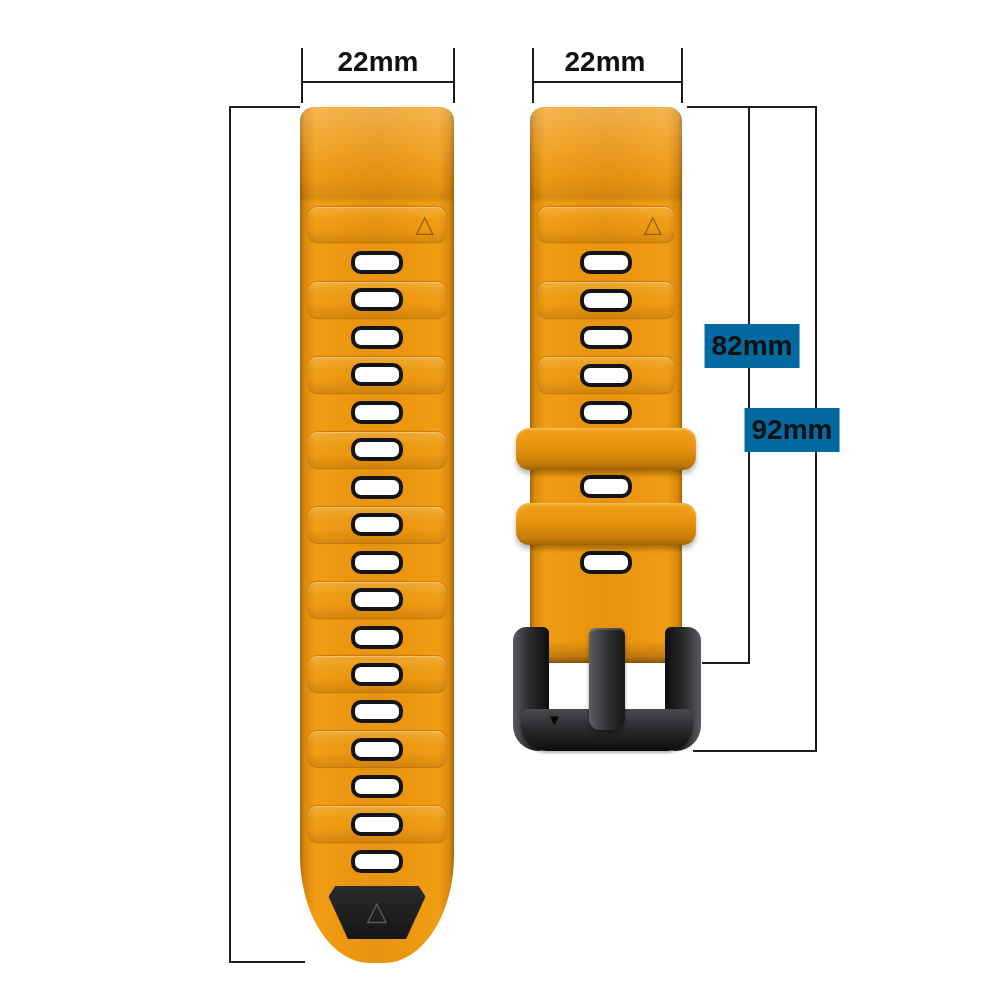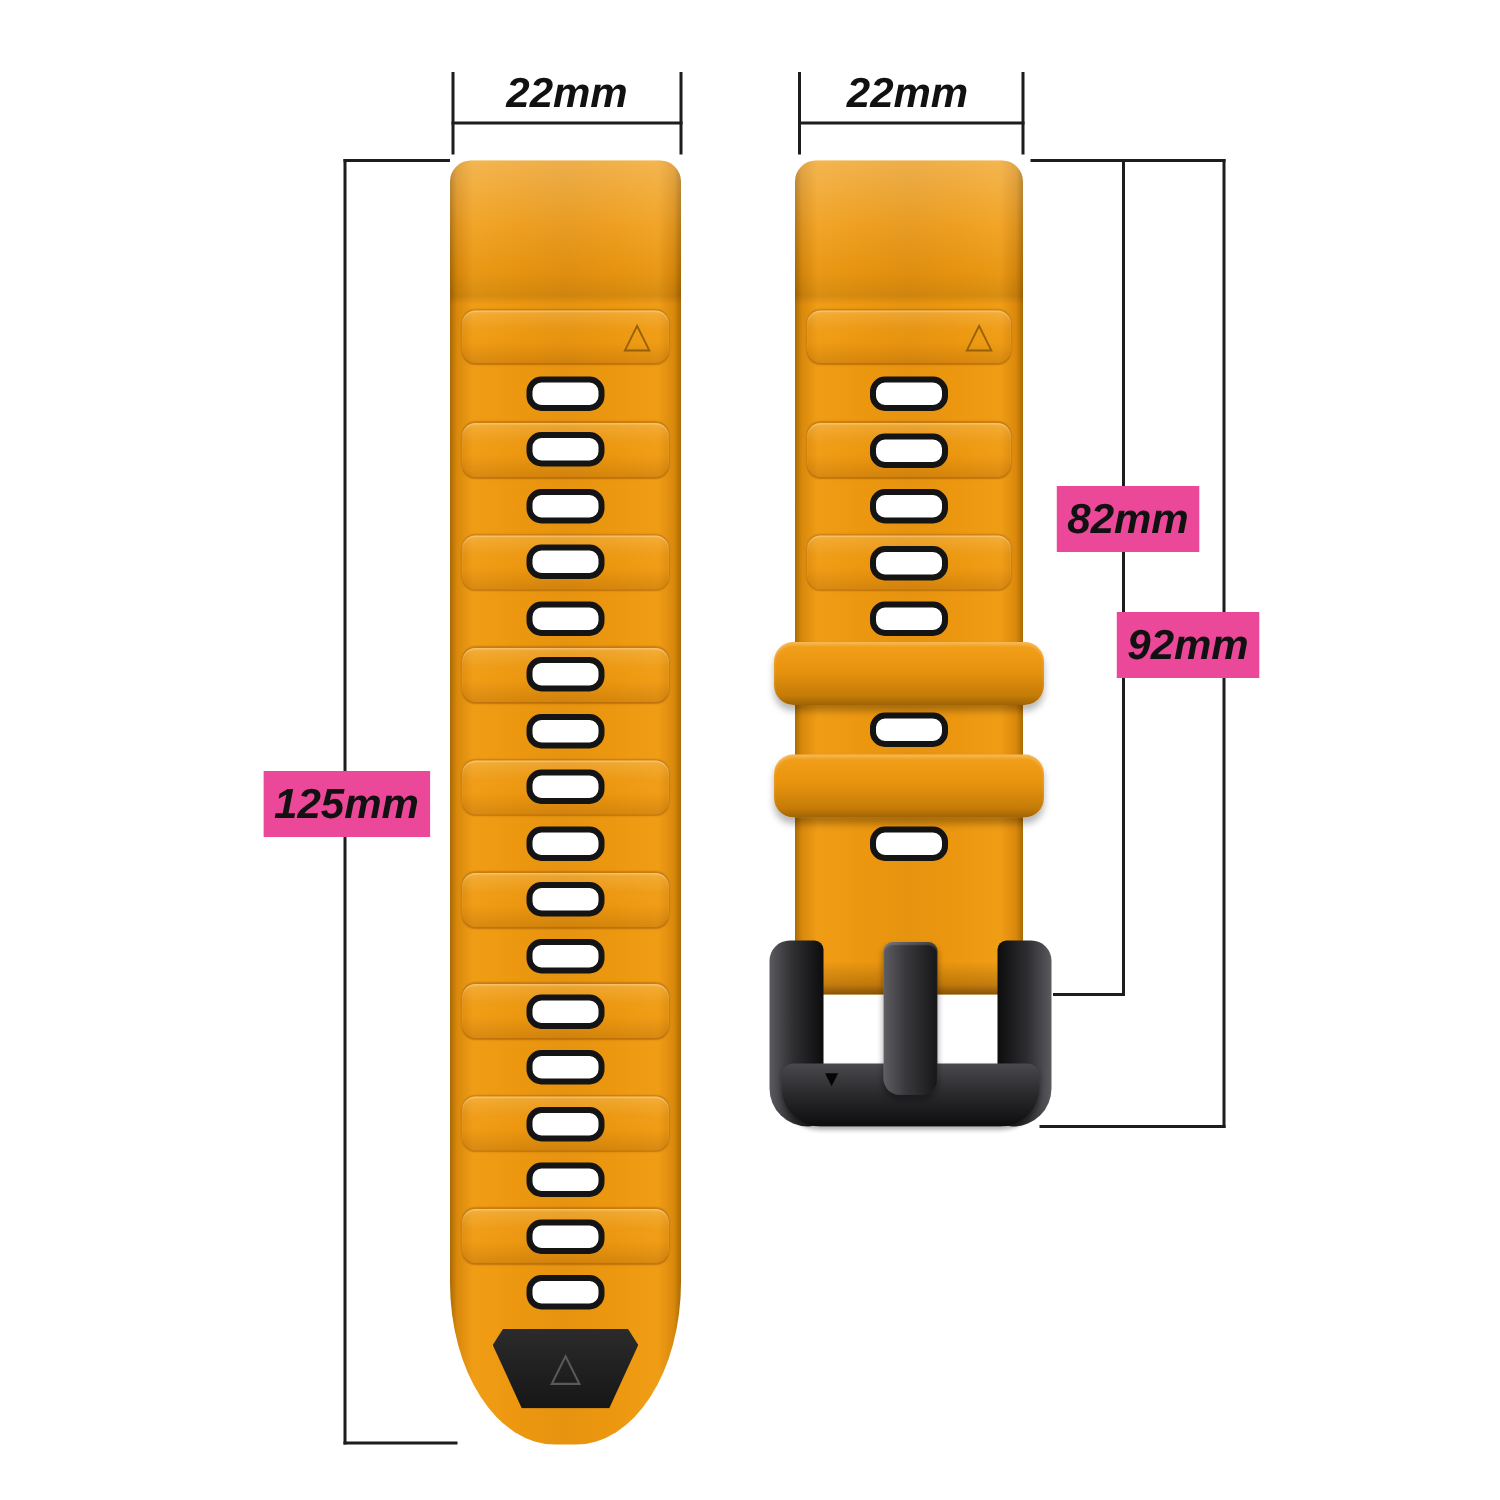--- a/index.html
+++ b/index.html
@@ -75,22 +75,22 @@
   #dl-125-tt{left:229px;top:106px;width:71px;height:2px;}
   #dl-125-bt{left:229px;top:961px;width:76px;height:2px;}
   #dl-rtop{left:687px;top:106px;width:130px;height:2px;}
   #dl-82-v{left:748px;top:106px;width:2px;height:558px;}
   #dl-82-bt{left:702px;top:662px;width:48px;height:2px;}
   #dl-92-v{left:815px;top:106px;width:2px;height:646px;}
   #dl-92-bt{left:693px;top:750px;width:124px;height:2px;}
 
   .dim-label{position:absolute;transform:translate(-50%,-50%);
     font-weight:700;font-size:28px;color:#111111;letter-spacing:0;
-    white-space:nowrap;z-index:6;font-style:italic;}
-  .dim-label.gap{background:#ec4899;padding:6px 7px;}
+    white-space:nowrap;z-index:6;}
+  .dim-label.gap{background:#0369a1;padding:6px 7px;}
   #lbl-l22{left:378px;top:62px;}
   #lbl-r22{left:605px;top:62px;}
   #lbl-125{left:231px;top:536px;}
   #lbl-82{left:752px;top:346px;}
   #lbl-92{left:792px;top:430px;}
 </style>
 </head>
 <body>
 
 <div class="canvas">
@@ -168,16 +168,15 @@
   <div class="dl" id="dl-125-bt"></div>
 
   <div class="dl" id="dl-rtop"></div>
   <div class="dl" id="dl-82-v"></div>
   <div class="dl" id="dl-82-bt"></div>
   <div class="dl" id="dl-92-v"></div>
   <div class="dl" id="dl-92-bt"></div>
 
   <span class="dim-label" id="lbl-l22">22mm</span>
   <span class="dim-label" id="lbl-r22">22mm</span>
-  <span class="dim-label gap" id="lbl-125">125mm</span>
   <span class="dim-label gap" id="lbl-82">82mm</span>
   <span class="dim-label gap" id="lbl-92">92mm</span>
 </div>
 
 </body></html>

